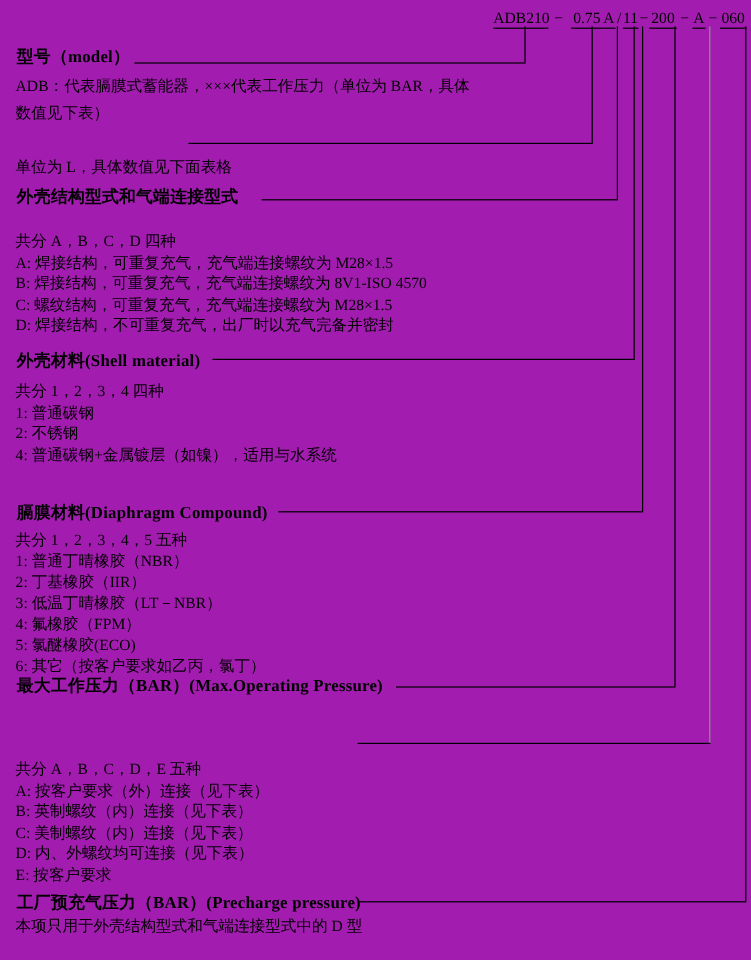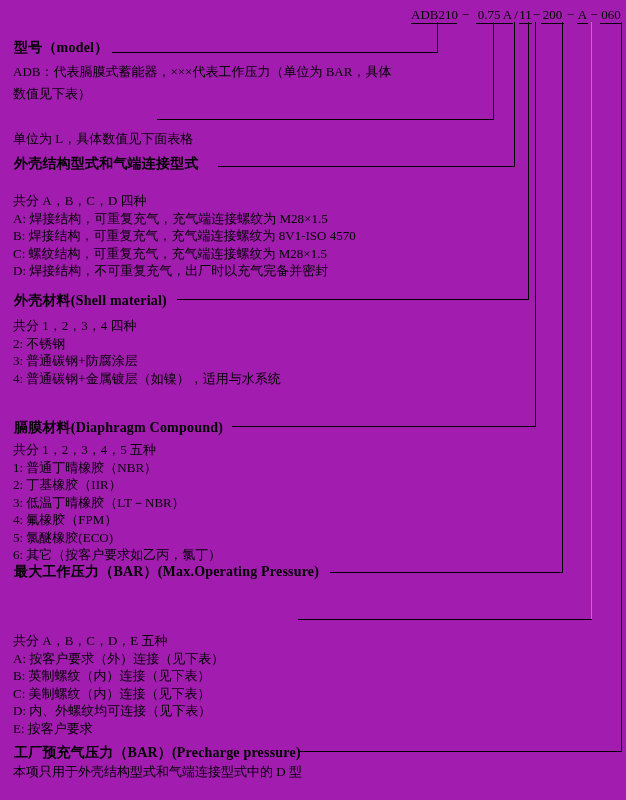--- a/index.html
+++ b/index.html
@@ -72,22 +72,22 @@
     <div class="bl">共分 A，B，C，D 四种</div>
     <div class="bl">A: 焊接结构，可重复充气，充气端连接螺纹为 M28×1.5</div>
     <div class="bl">B: 焊接结构，可重复充气，充气端连接螺纹为 8V1-ISO 4570</div>
     <div class="bl">C: 螺纹结构，可重复充气，充气端连接螺纹为 M28×1.5</div>
     <div class="bl">D: 焊接结构，不可重复充气，出厂时以充气完备并密封</div>
   </div>
 
   <div class="h" style="top:292px;left:14px">外壳材料(Shell material)</div>
   <div class="body" style="top:317px;left:13px">
     <div class="bl">共分 1，2，3，4 四种</div>
+    <div class="bl">1: 普通碳钢</div>
     <div class="bl">2: 不锈钢</div>
-    <div class="bl">3: 普通碳钢+防腐涂层</div>
     <div class="bl">4: 普通碳钢+金属镀层（如镍），适用与水系统</div>
   </div>
 
   <div class="h" style="top:419px;left:14px">膈膜材料(Diaphragm Compound)</div>
   <div class="body" style="top:441px;left:13px">
     <div class="bl">共分 1，2，3，4，5 五种</div>
     <div class="bl">1: 普通丁晴橡胶（NBR）</div>
     <div class="bl">2: 丁基橡胶（IIR）</div>
     <div class="bl">3: 低温丁晴橡胶（LT－NBR）</div>
     <div class="bl">4: 氟橡胶（FPM）</div>

